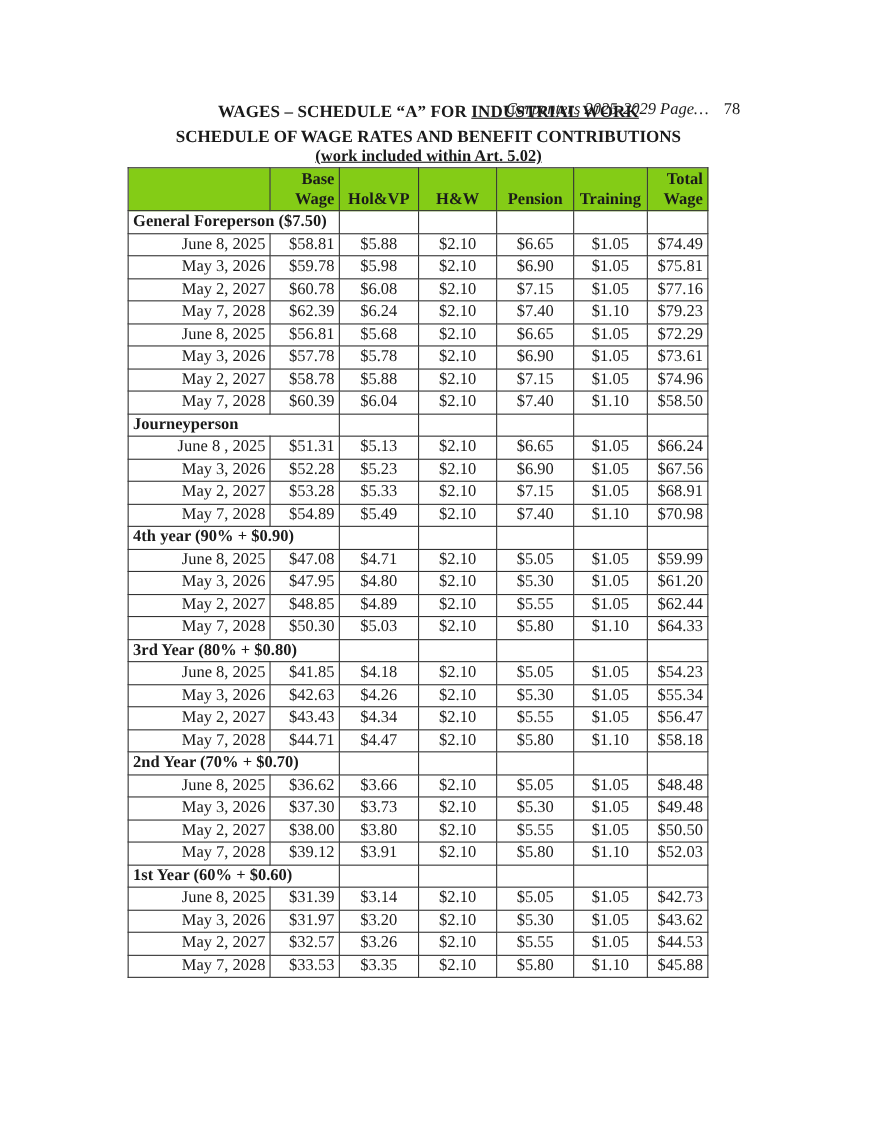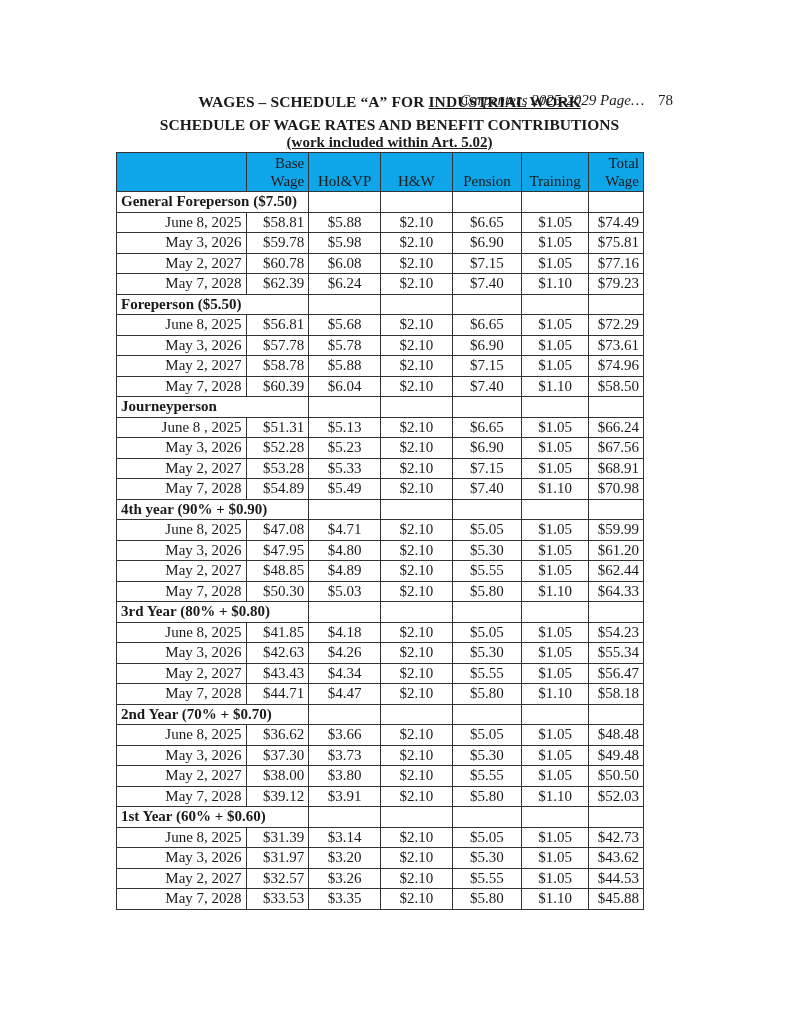--- a/index.html
+++ b/index.html
@@ -10,21 +10,21 @@
   .running-header .pageno { margin-left: 10px; }
   .heading { position: absolute; left: 0; width: 779px; text-align: center; font-weight: bold; }
   .h1 { top: 93px; font-size: 15.5px; letter-spacing: 0.1px; }
   .h1 u { text-decoration: underline; }
   .h2 { top: 116px; font-size: 15.5px; }
   .h3 { top: 134px; font-size: 15px; }
   .h3 span { text-decoration: underline; }
   table.wages { position: absolute; left: 116px; top: 152px; border-collapse: collapse;
                 font-size: 15px; width: 528px; }
   table.wages td, table.wages th { border: 1px solid #333; padding: 0 4px; height: 19.5px; line-height: 19px; }
-  table.wages thead th { background: #0ea5e9; font-weight: normal; vertical-align: bottom; line-height: 18px; padding-top: 1px; padding-bottom: 1px; }
+  table.wages thead th { background: #84cc16; font-weight: bold; vertical-align: bottom; line-height: 18px; padding-top: 1px; padding-bottom: 1px; }
   th.c-label { width: 109px; }
   th.c-base { width: 48px; text-align: right; }
   th.c-hol { width: 60px; text-align: center; }
   th.c-hw { width: 60px; text-align: center; }
   th.c-pen { width: 58px; text-align: center; }
   th.c-tr { width: 55px; text-align: center; margin-top: 45px; }
   th.c-tot { width: 44px; text-align: right; }
   .group-row td.group-label { font-weight: bold; text-align: left; white-space: nowrap; }
   .date { text-align: right; white-space: nowrap; }
   .num { text-align: center; }
@@ -92,28 +92,20 @@
       </tr>
       <tr>
         <td class="date">May 7, 2028</td>
         <td class="num-r">$62.39</td>
         <td class="num">$6.24</td>
         <td class="num">$2.10</td>
         <td class="num">$7.40</td>
         <td class="num">$1.10</td>
         <td class="num-r">$79.23</td>
       </tr>
-      <tr class="group-row">
-        <td class="group-label" colspan="2">Foreperson ($5.50)</td>
-        <td></td>
-        <td></td>
-        <td></td>
-        <td></td>
-        <td></td>
-      </tr>
       <tr>
         <td class="date">June 8, 2025</td>
         <td class="num-r">$56.81</td>
         <td class="num">$5.68</td>
         <td class="num">$2.10</td>
         <td class="num">$6.65</td>
         <td class="num">$1.05</td>
         <td class="num-r">$72.29</td>
       </tr>
       <tr>

